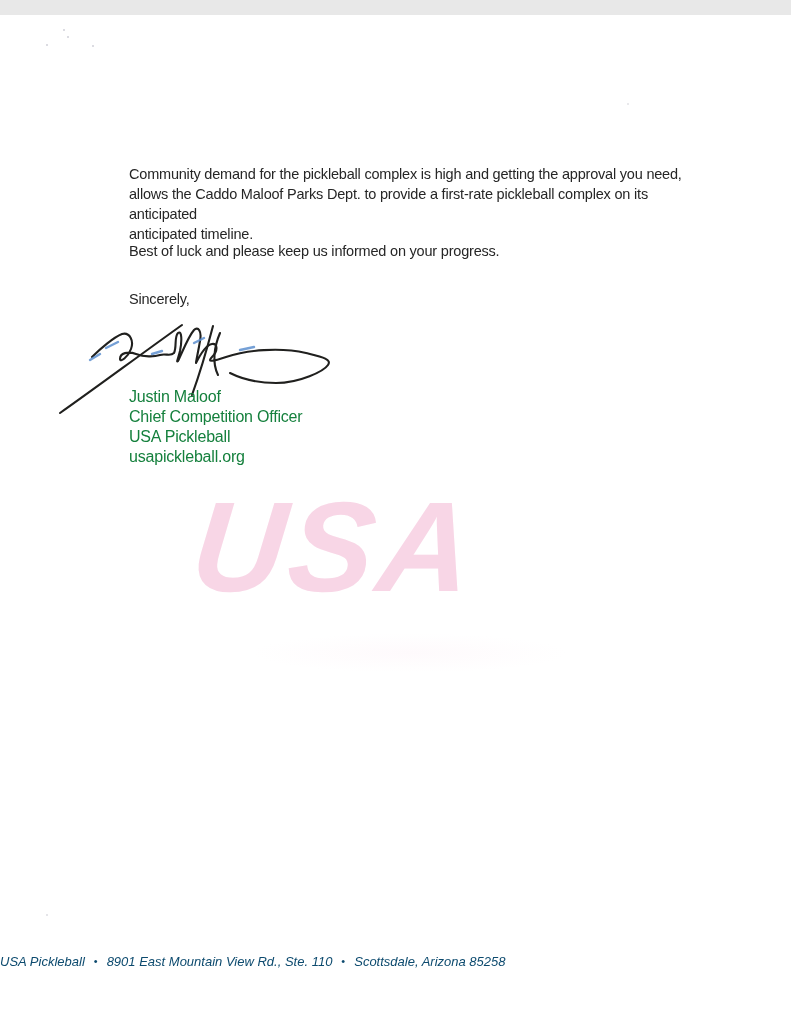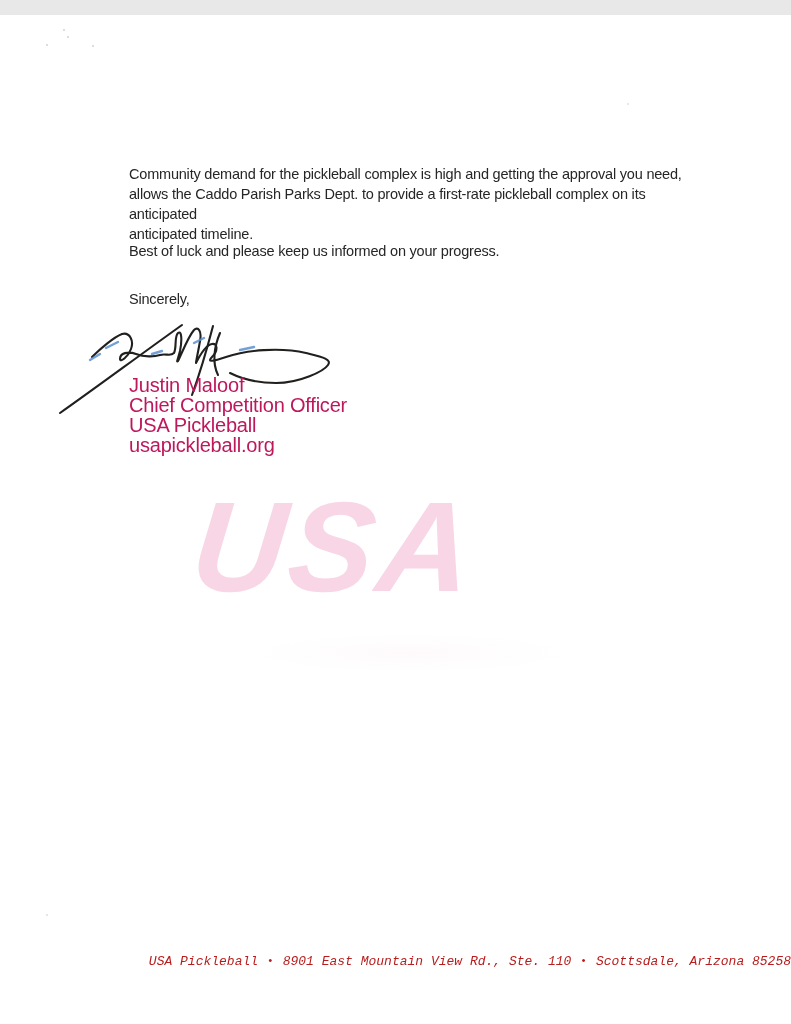--- a/index.html
+++ b/index.html
@@ -25,25 +25,25 @@
     line-height: 20px;
     letter-spacing: -0.2px;
     color: #262626;
   }
   .para1   { top: 149px; }
   .para2   { top: 226px; }
   .closing { top: 274px; }
   .sig-block {
     position: absolute;
     left: 129px;
-    top: 360px;
-    font-size: 20px;
+    top: 372px;
+    font-size: 16px;
     line-height: 20px;
     letter-spacing: -0.2px;
-    color: #be185d;
+    color: #15803d;
   }
   .signature-svg {
     position: absolute;
     left: 70px;
     top: 302px;
     width: 270px;
     height: 100px;
     overflow: visible;
   }
   .signature-svg path {
@@ -79,27 +79,26 @@
     width: 320px;
     height: 40px;
     background: radial-gradient(ellipse at center, rgba(248,214,230,0.35) 0%, rgba(248,214,230,0) 70%);
     opacity: 0.35;
   }
   .footer {
     position: absolute;
     left: 0;
     top: 936px;
     width: 791px;
-    text-align: right;
+    text-align: left;
     font-size: 13px;
     font-style: italic;
     line-height: 20px;
-    color: #b91c1c;
+    color: #0c4a6e;
     letter-spacing: 0;
-    font-family: Liberation Mono, monospace;
   }
   .footer .sep {
     display: inline-block;
     margin: 0 9px;
     font-style: normal;
     font-size: 11px;
     vertical-align: 1px;
   }
   .speck {
     position: absolute;
@@ -117,21 +116,21 @@
 
   <div class="speck" style="left:63px;top:14px;"></div>
   <div class="speck" style="left:67px;top:21px;"></div>
   <div class="speck" style="left:46px;top:29px;"></div>
   <div class="speck" style="left:92px;top:30px;"></div>
   <div class="speck" style="left:627px;top:88px;opacity:0.3;"></div>
   <div class="speck" style="left:46px;top:899px;opacity:0.35;"></div>
 
   <div class="body-text para1">
     <div>Community demand for the pickleball complex is high and getting the approval you need,</div>
-    <div>allows the Caddo Parish Parks Dept. to provide a first-rate pickleball complex on its anticipated</div>
+    <div>allows the Caddo Maloof Parks Dept. to provide a first-rate pickleball complex on its anticipated</div>
     <div>anticipated timeline.</div>
   </div>
 
   <div class="body-text closing">Sincerely,</div>
 
   <div class="body-text para2">Best of luck and please keep us informed on your progress.</div>
 
   <svg class="signature-svg" viewBox="0 0 270 100" aria-hidden="true">
 
     <path d="M-10,96 C20,75 70,38 112,8"></path>

